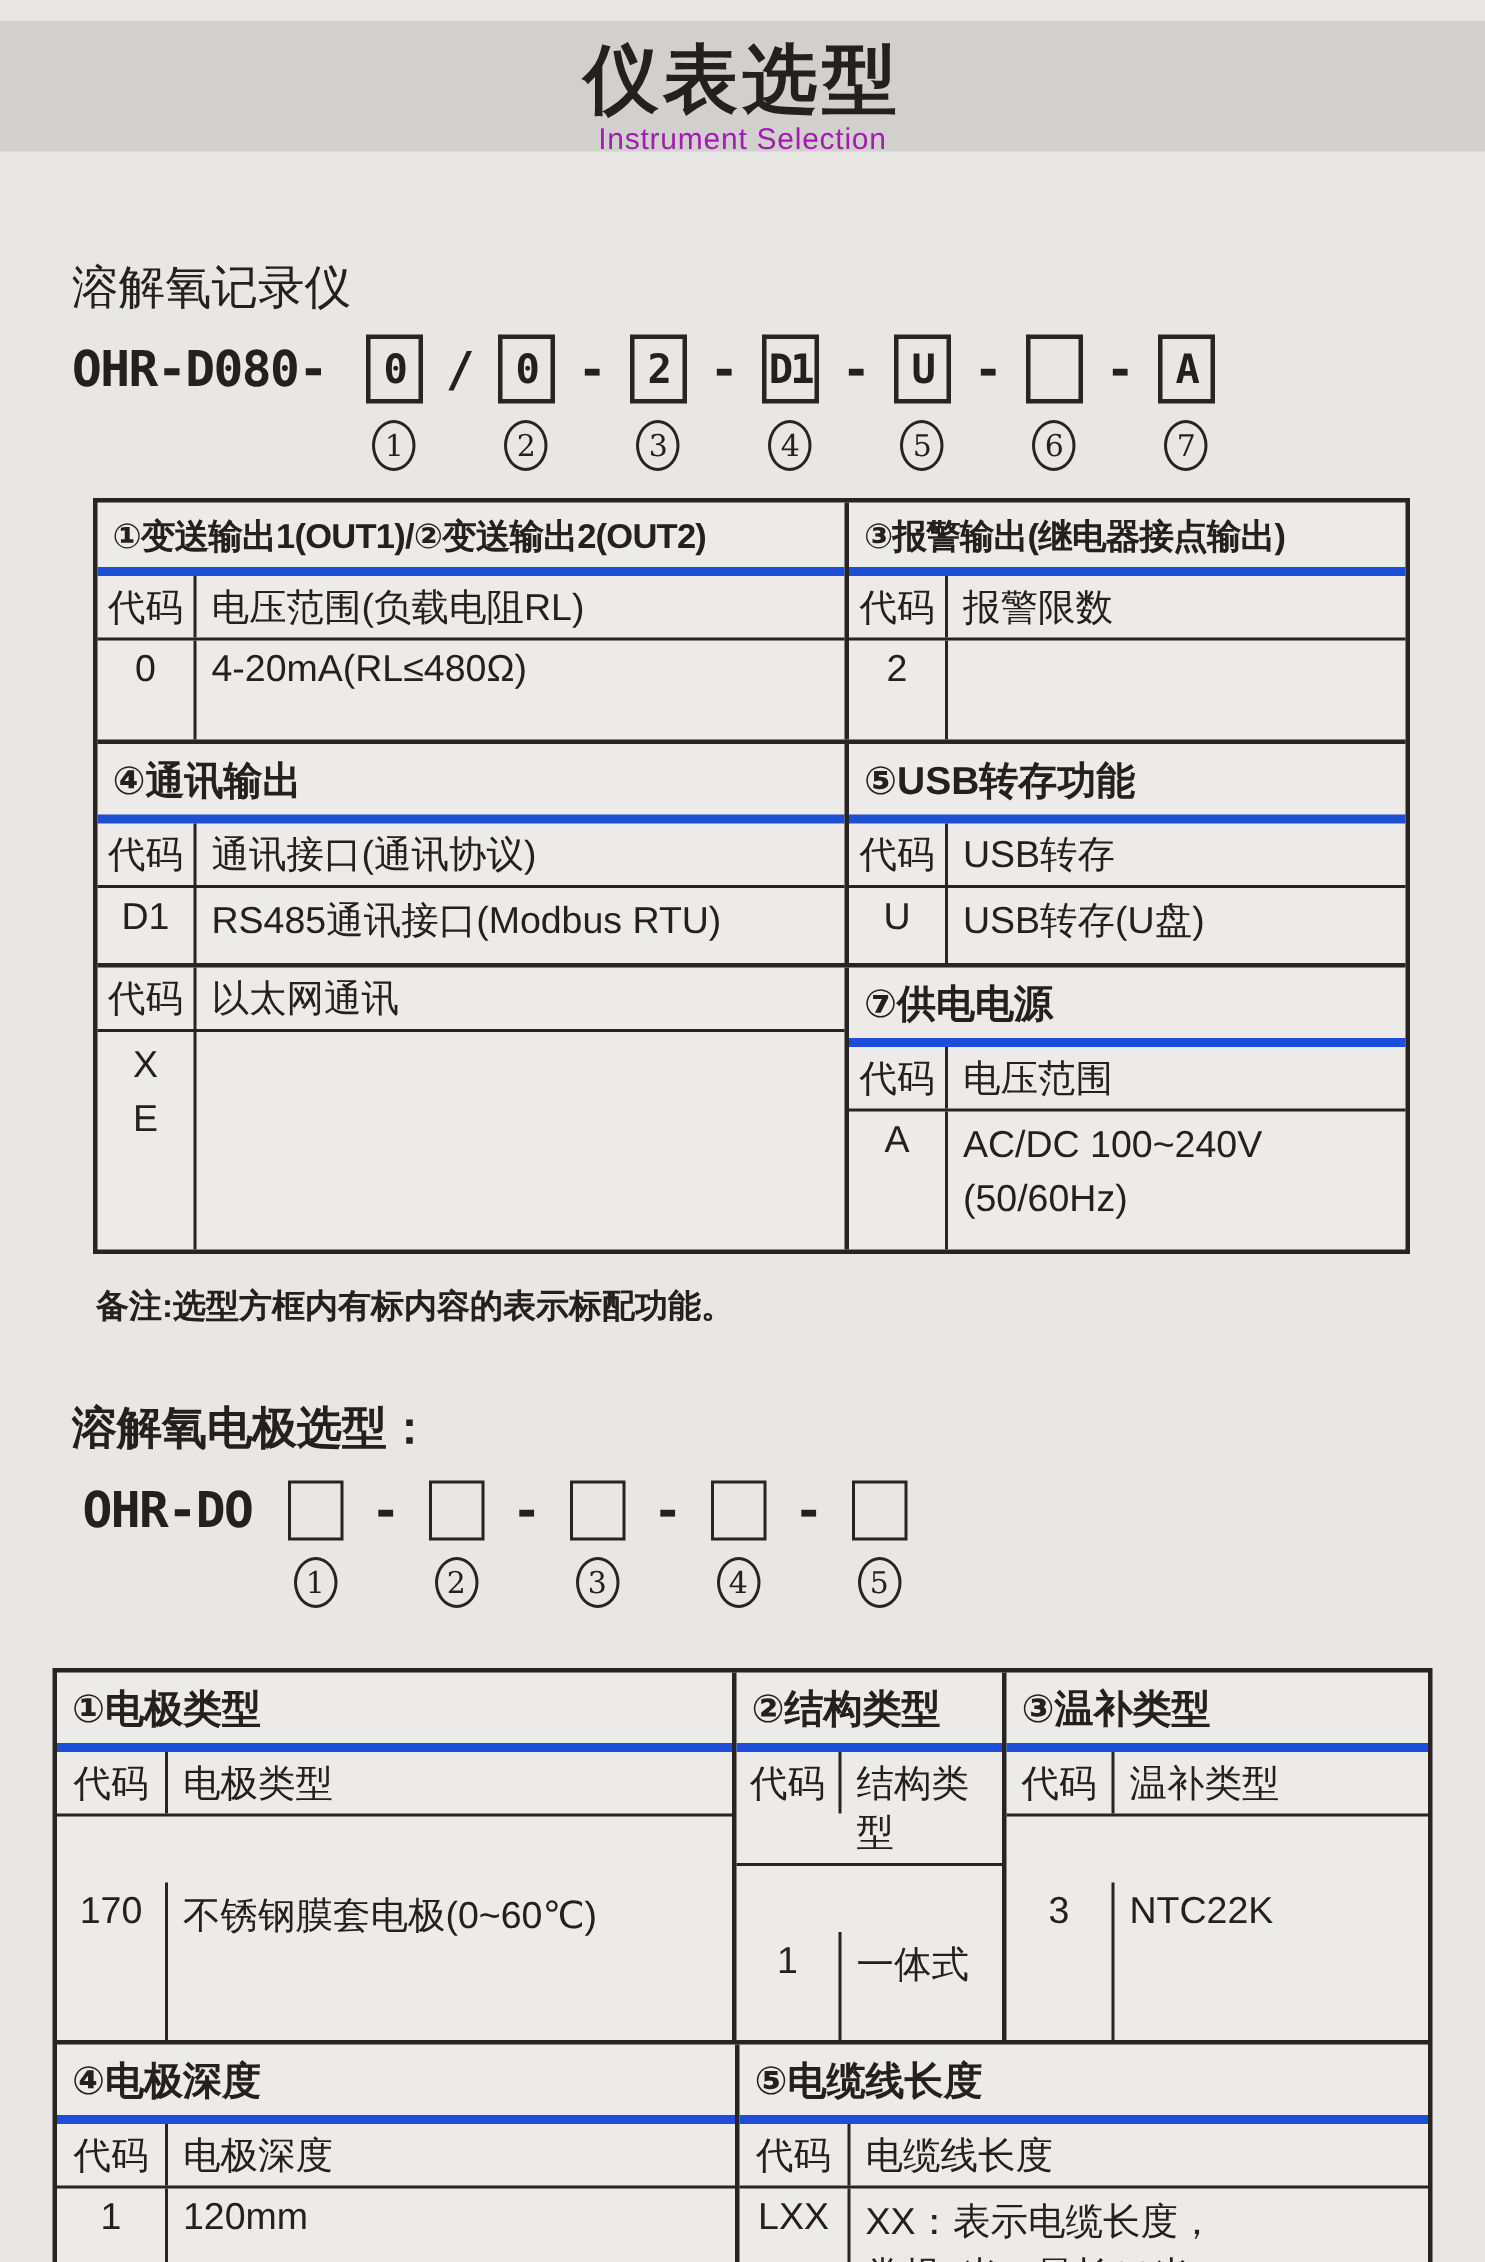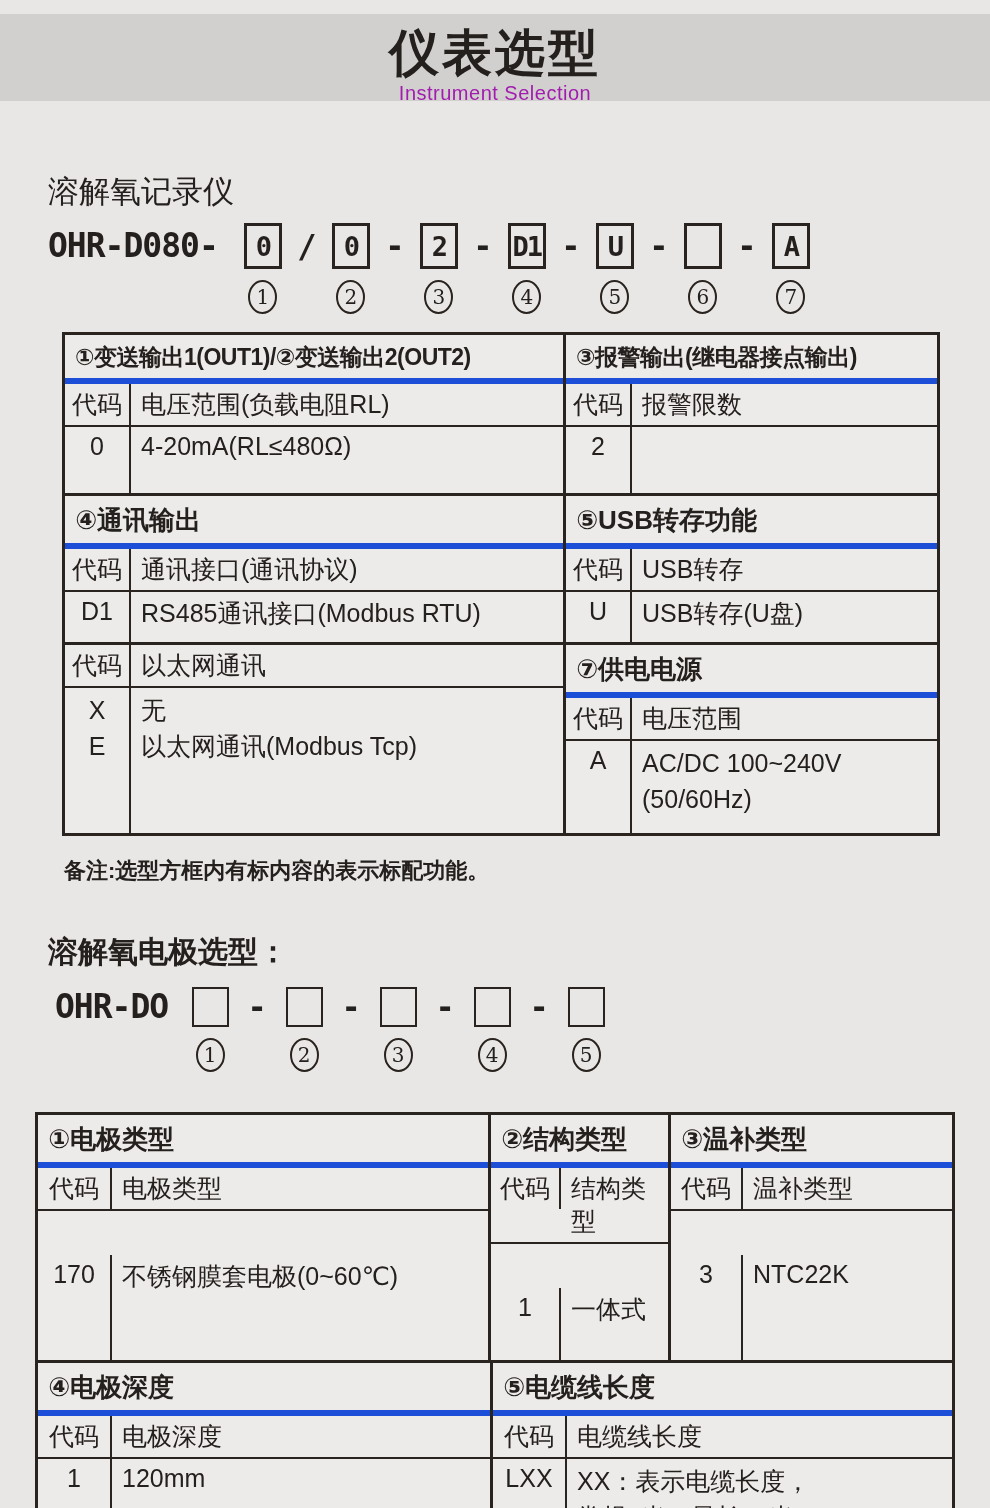--- a/index.html
+++ b/index.html
@@ -183,22 +183,20 @@
 
   <div class="sec">
     <div class="part w498">
       <div class="rowz subhead">
         <div class="cell-code w66">代码</div>
         <div class="cell-desc">以太网通讯</div>
       </div>
       <div class="vrows">
         <div class="vcol-code w66 ml"><span>X</span>
 <span>E</span></div>
-        <div class="vcol-desc ml mh92"><span>无</span>
-<span>以太网通讯(Modbus Tcp)</span></div>
       </div>
     </div>
     <div class="part grow">
       <div class="hd">⑦供电电源</div>
       <div class="rowz subhead">
         <div class="cell-code w66">代码</div>
         <div class="cell-desc">电压范围</div>
       </div>
       <div class="vrows mh92">
         <div class="vcol-code w66">A</div>

